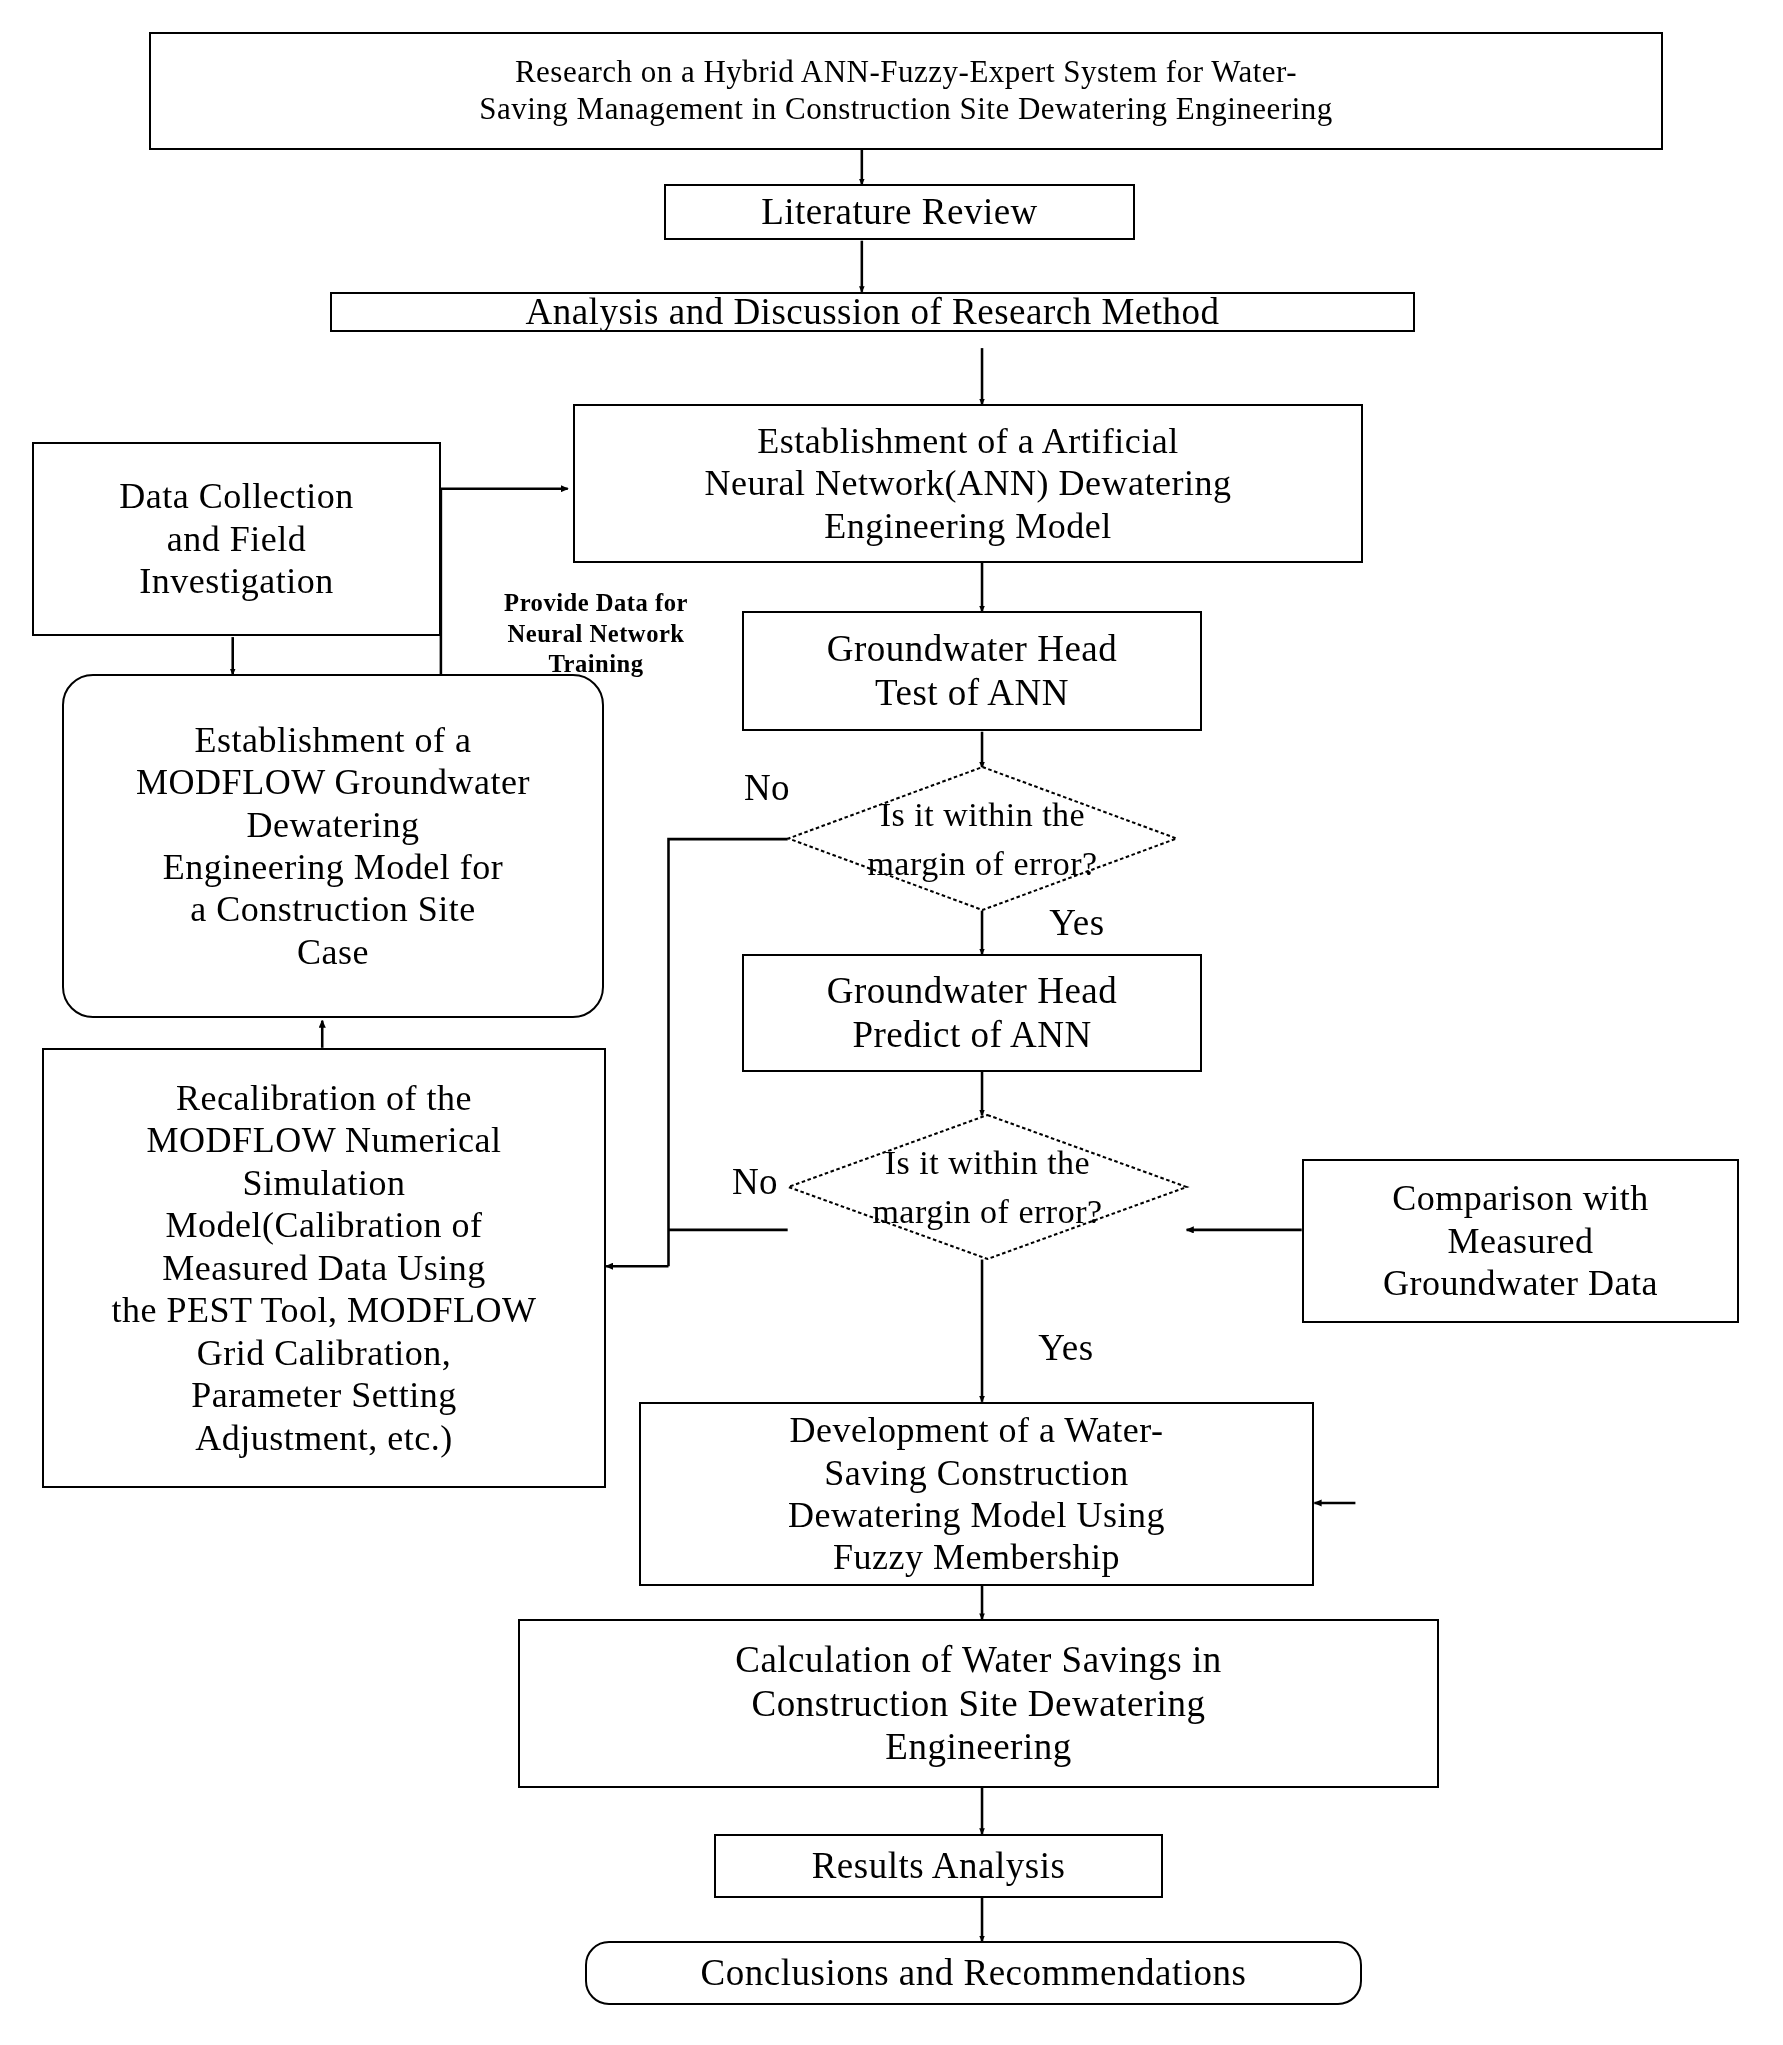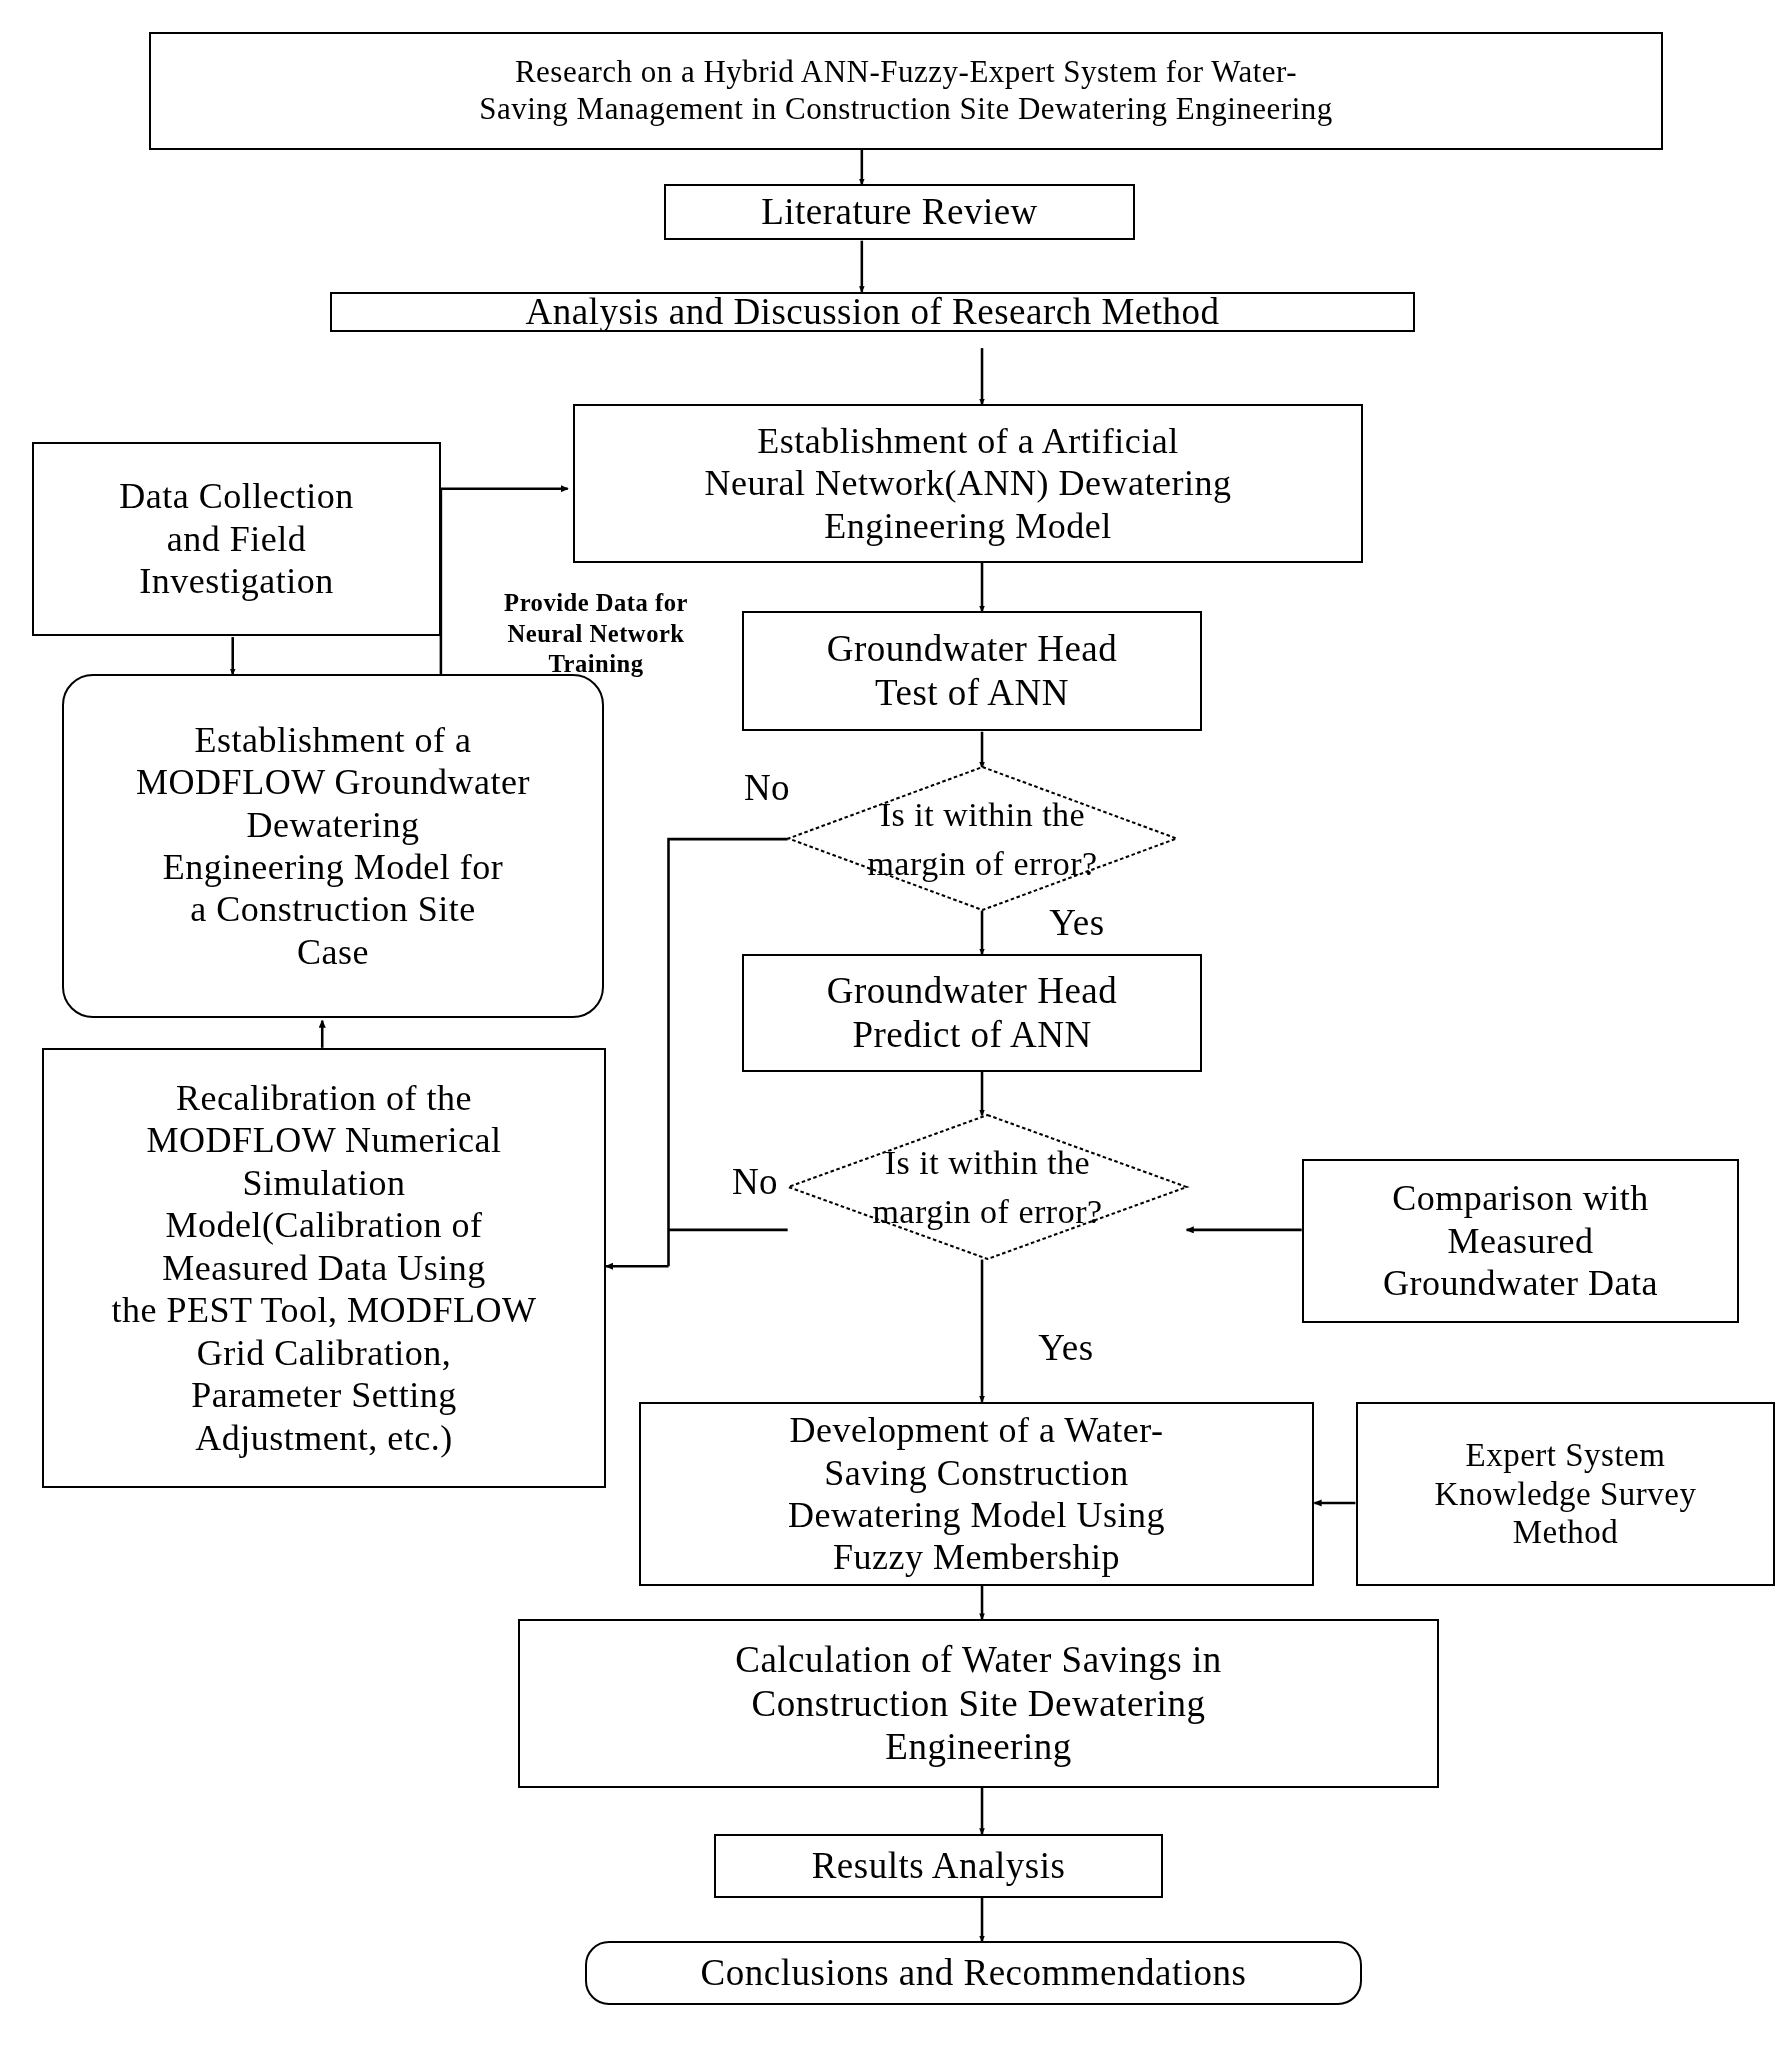--- a/index.html
+++ b/index.html
@@ -203,25 +203,20 @@
 Groundwater Data</span>
   </div>
 
   <div class="node" style="left:639px;top:1402px;width:675px;height:184px;font-size:36px;">
     <span class="txt">Development of a Water-
 Saving Construction
 Dewatering Model Using
 Fuzzy Membership</span>
   </div>
 
-  <div class="node" style="left:1356px;top:1402px;width:419px;height:184px;font-size:33px;">
-    <span class="txt">Expert System
-Knowledge Survey
-Method</span>
-  </div>
 
   <div class="node" style="left:518px;top:1619px;width:921px;height:169px;font-size:37px;">
     <span class="txt">Calculation of Water Savings in
 Construction Site Dewatering
 Engineering</span>
   </div>
 
   <div class="node" style="left:714px;top:1834px;width:449px;height:64px;font-size:37px;">
     <span class="txt">Results Analysis</span>
   </div>

